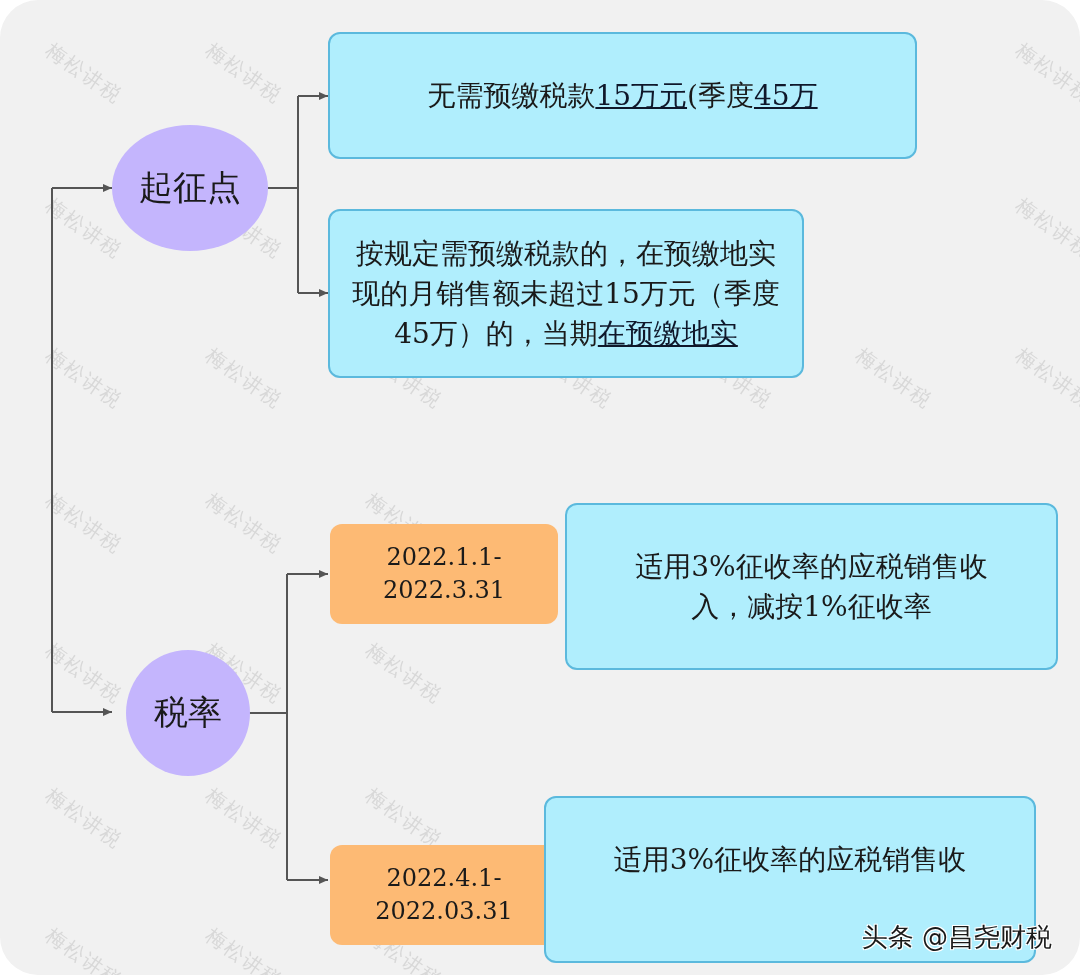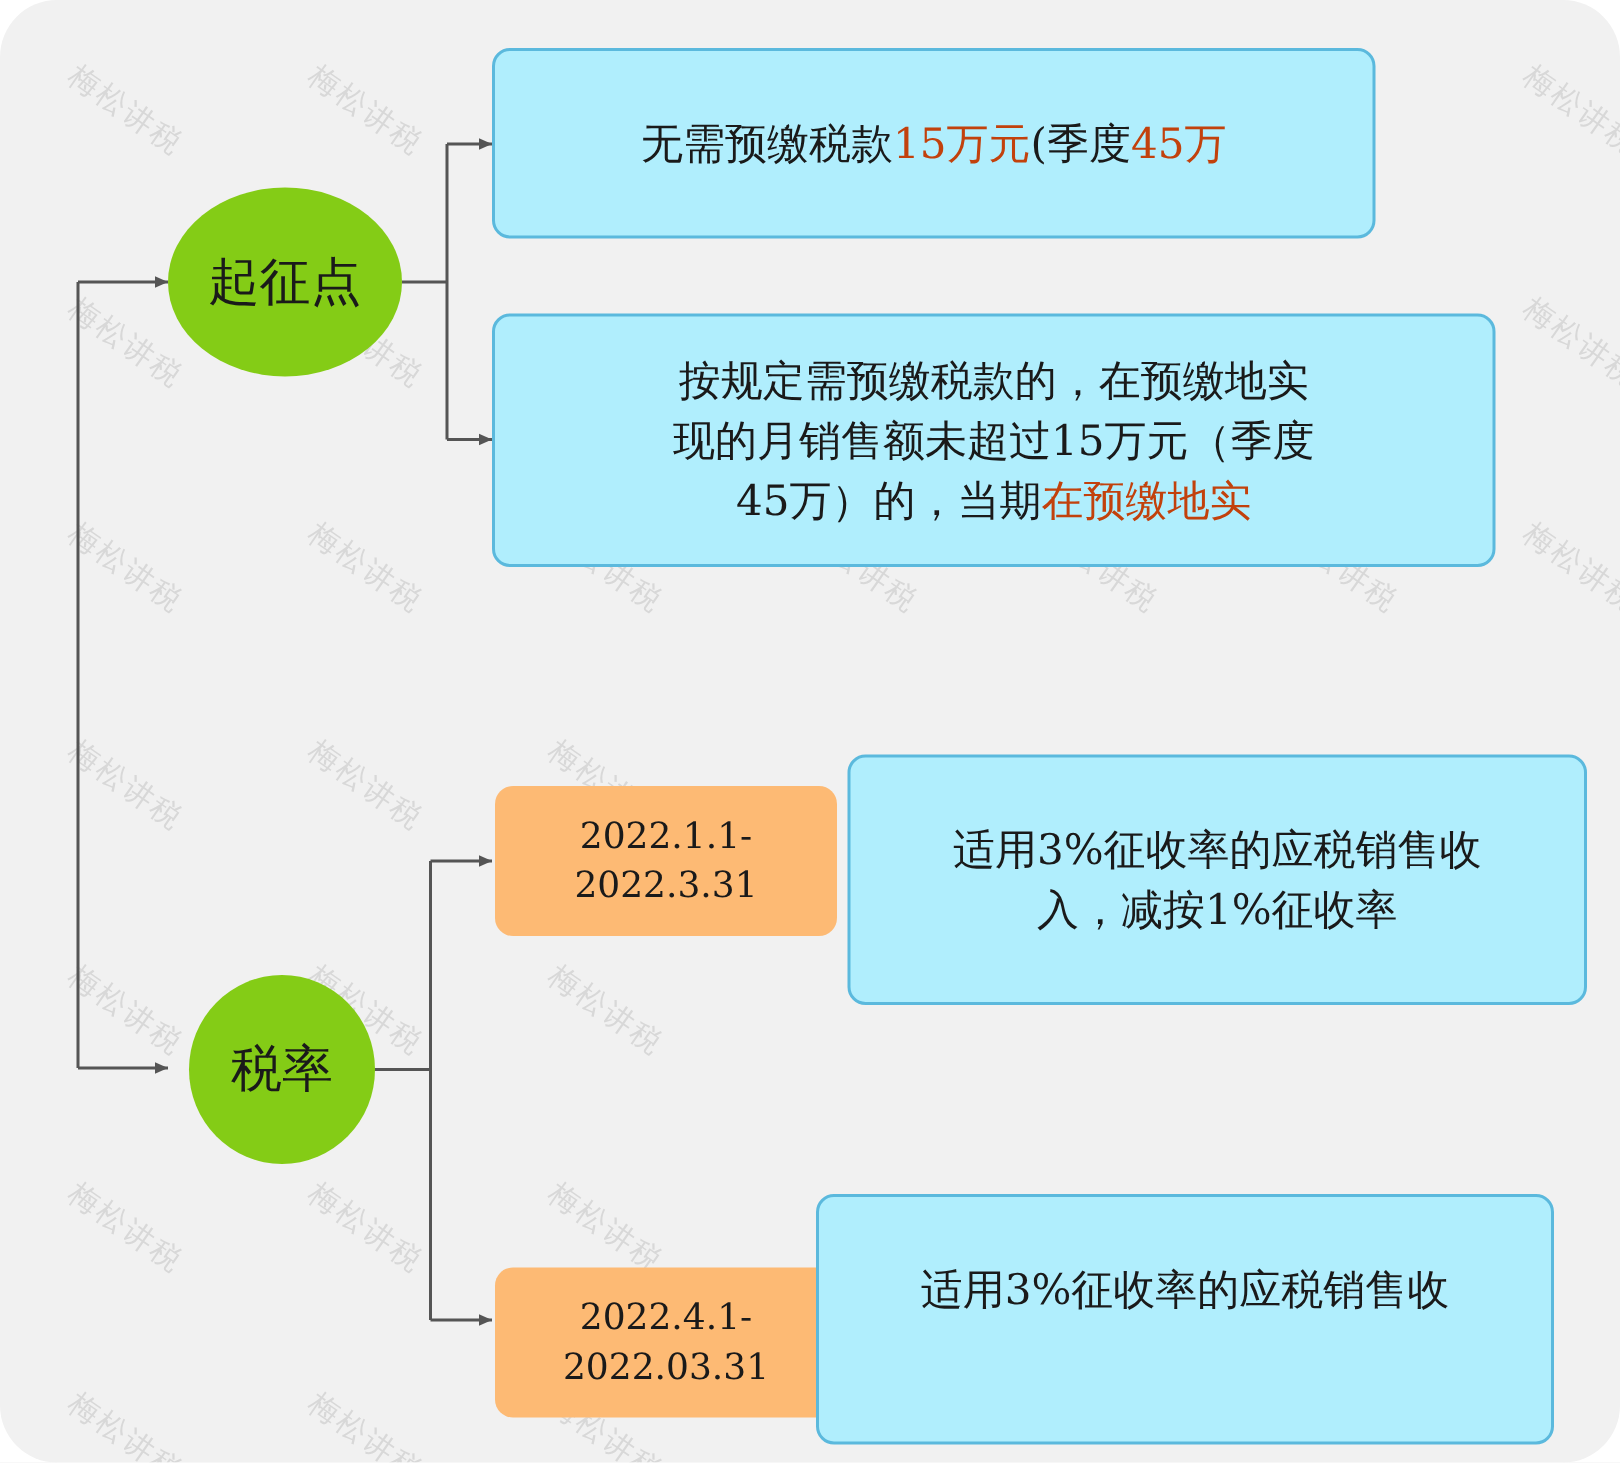--- a/index.html
+++ b/index.html
@@ -15,31 +15,31 @@
     position: absolute; color: rgba(150,150,150,0.28); font-size: 20px;
     transform: rotate(35deg); white-space: nowrap; letter-spacing: 2px;
     font-family: "DejaVu Sans", sans-serif;
   }
   svg.lines { position: absolute; left: 0; top: 0; }
   .node {
     position: absolute; display: flex; align-items: center; justify-content: center;
     text-align: center; color: #1a1a1a; box-sizing: border-box;
   }
   .ellipse {
-    background: #84cc16; border-radius: 50%; font-size: 34px;
+    background: #c4b5fd; border-radius: 50%; font-size: 34px;
     font-family: "DejaVu Sans", sans-serif;
   }
   .box-blue {
     background: #b0eefd; border: 2px solid #5bb9dd; border-radius: 12px;
     font-size: 28px; line-height: 40px; padding: 0 18px;
   }
   .box-green {
     background: #fdba74; border-radius: 12px; font-size: 24px; line-height: 33px;
   }
-  .red { color: #c2410c; }
+  .red { color: #0f172a; text-decoration: underline; }
   .credit {
     position: absolute; right: 28px; bottom: 20px; font-size: 26px; color: #1a1a1a;
     font-family: "DejaVu Sans", sans-serif;
     text-shadow: 1px 1px 0 #fff, -1px -1px 0 #fff, 1px -1px 0 #fff, -1px 1px 0 #fff;
   }
 </style>
 </head>
 <body>
 
 <div class="canvas">
@@ -99,21 +99,21 @@
   <div class="node ellipse" style="left:112px;top:125px;width:156px;height:126px;">
     <span>起征点</span>
   </div>
 
   <div class="node box-blue" style="left:328px;top:32px;width:589px;height:127px;">
     <div>
       <span>无需预缴税款</span><span class="red">15万元</span><span>(季度</span><span class="red">45万</span><br>
     </div>
   </div>
 
-  <div class="node box-blue" style="left:328px;top:209px;width:669px;height:169px;text-align:center;">
+  <div class="node box-blue" style="left:328px;top:209px;width:476px;height:169px;text-align:center;">
     <div>
       <span>按规定需预缴税款的，在预缴地实</span><br>
       <span>现的月销售额未超过15万元（季度</span><br>
       <span>45万）的，当期</span><span class="red">在预缴地实</span>
     </div>
   </div>
 
   <div class="node ellipse" style="left:126px;top:650px;width:124px;height:126px;">
     <span>税率</span>
   </div>
@@ -136,13 +136,14 @@
       <span>2022.4.1-</span><br>
       <span>2022.03.31</span>
     </div>
   </div>
   <div class="node box-blue" style="left:544px;top:796px;width:492px;height:167px;align-items:flex-start;padding-top:42px;">
     <div>
       <span>适用3%征收率的应税销售收</span><br>
     </div>
   </div>
 
+  <div class="credit">头条 @昌尧财税</div>
 </div>
 
 </body></html>

